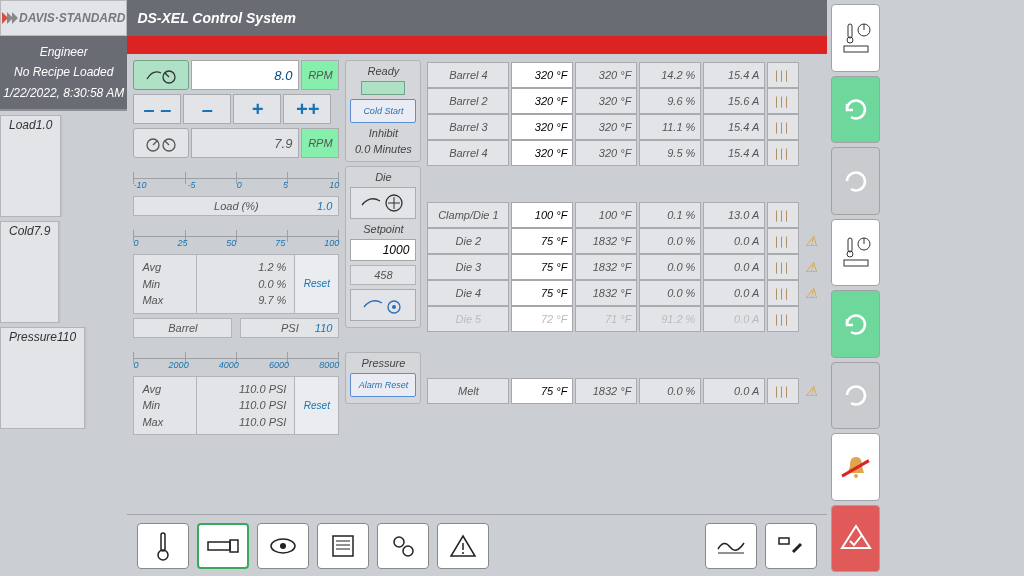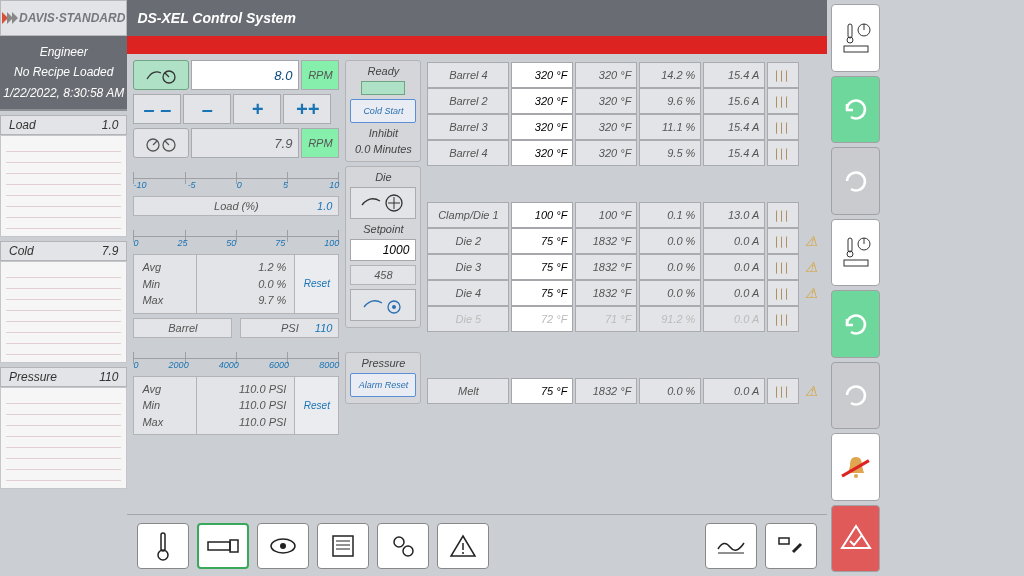--- a/index.html
+++ b/index.html
@@ -6,21 +6,21 @@
 html,body{width:1024px;height:576px;overflow:hidden;background:#cbced2;}
 .root{display:flex;width:884px;height:576px;font-style:italic;}
 
 .leftcol{width:152px;display:flex;flex-direction:column;}
 .logo{height:36px;background:#e3e4e7;border:1px solid #b8b9bc;display:flex;align-items:center;justify-content:center;gap:2px;}
 .logo-arrows{display:flex;align-items:center;}
 .logo-arrows span{width:0;height:0;border-top:6px solid transparent;border-bottom:6px solid transparent;border-left:6px solid #888;margin-right:-1px;}
 .logo-arrows span:first-child{border-left-color:#d94e3a;}
 .logo-text{font-size:12px;font-weight:bold;color:#767880;letter-spacing:0; }
 .info{background:#696d73;color:#fff;font-size:12px;text-align:center;padding:6px 2px;line-height:1.7;border-bottom:2px solid #8d9095;}
-.trend{display:flex;flex-direction:column;margin-top:4px;}
+.trend{display:flex;flex-direction:row;margin-top:4px;}
 .trend-head{display:flex;justify-content:space-between;padding:2px 8px;font-size:12px;color:#333;background:#e3e4e7;border:1px solid #b3b4b8;}
 .trend-body{height:102px;background:#f6f6f6;border:1px solid #c5c6c9;position:relative;}
 .trend-body::before{content:"";position:absolute;left:5px;right:5px;top:5px;bottom:5px;background:repeating-linear-gradient(to bottom,transparent 0,transparent 10px,#e2cfd4 10px,#e2cfd4 11px);}
 
 .midcol{flex:1;display:flex;flex-direction:column;}
 .titlebar{height:36px;background:#696d73;color:#fff;display:flex;align-items:center;padding:0 10px;font-size:14px;font-weight:bold;}
 .redbar{height:18px;background:#d22;}
 .work{flex:1;display:flex;padding:6px 6px 0 6px;gap:6px;}
 
 .panelA{width:206px;display:flex;flex-direction:column;gap:4px;}

